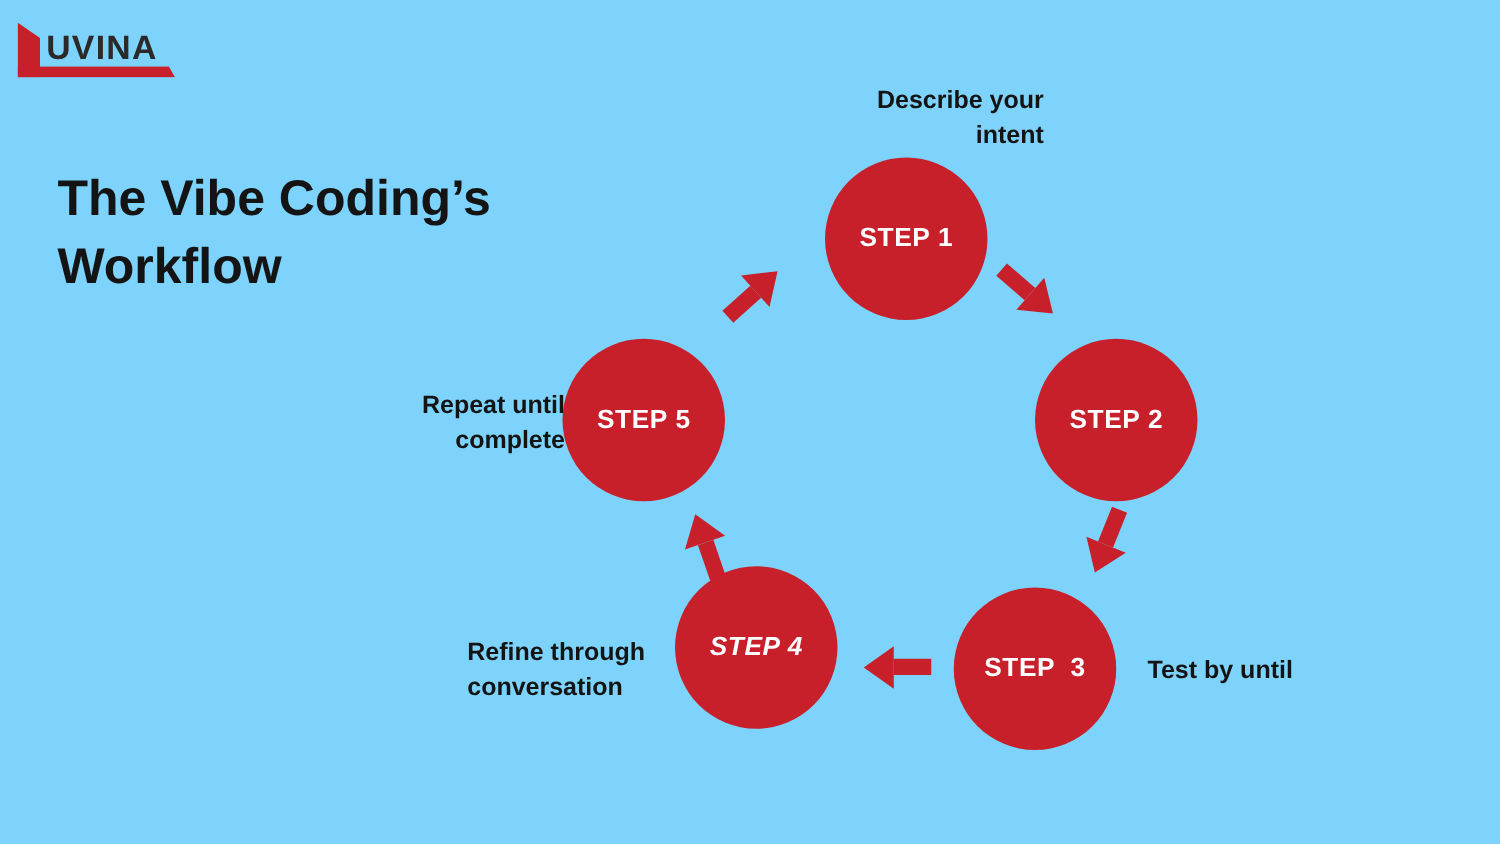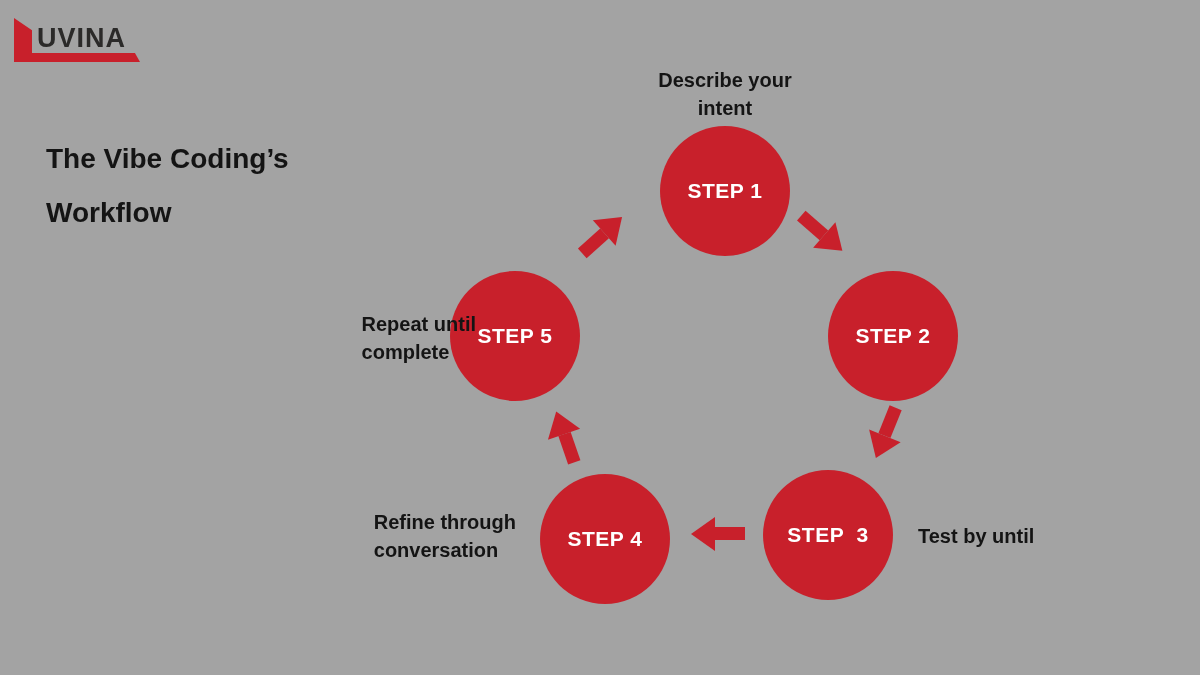--- a/index.html
+++ b/index.html
@@ -8,21 +8,21 @@
     --node-text: #FFFFFF;
     --caption: #141414;
     --logo-text-color: #2B2A29;
   }
   html, body { background: #e8e8e8; }
   body { font-family: "Liberation Sans", sans-serif; }
   .canvas {
     position: relative;
     width: 1200px;
     height: 675px;
-    background: #a3a3a3;
+    background: #7dd3fc;
     overflow: hidden;
     margin: 0 auto;
     padding-left: 48px;
   }
 
   
   .logo { position: absolute; left: 14px; top: 15px; width: 132px; height: 49px; }
   .logo-l {
     position: absolute; left: 0; top: 3px; width: 18px; height: 44px;
     background: var(--accent);
@@ -35,36 +35,36 @@
   }
   .logo-text {
     position: absolute; left: 23px; top: 8px;
     font-size: 27px; font-weight: bold; letter-spacing: 1px;
     color: var(--logo-text-color);
   }
 
   
   .title {
     position: absolute; left: 46px; top: 132px;
-    font-size: 28px; font-weight: bold; line-height: 54px;
+    font-size: 40px; font-weight: bold; line-height: 54px;
     color: var(--caption); letter-spacing: 0px;
   }
 
   
   .circle {
     position: absolute; width: 130px; height: 130px; border-radius: 50%;
     background: var(--accent); color: var(--node-text);
     display: flex; align-items: center; justify-content: center;
     font-size: 21px; font-weight: bold; letter-spacing: 0.5px;
     white-space: pre;
   }
   .circle-1 { left: 660px; top: 126px; }
   .circle-2 { left: 828px; top: 271px; }
   .circle-3 { left: 763px; top: 470px; }
-  .circle-4 { left: 540px; top: 474px; }
+  .circle-4 { left: 540px; top: 453px; font-style: italic; }
   .circle-5 { left: 450px; top: 271px; }
 
   
   .arrow {
     position: absolute; width: 54px; height: 34px;
     display: flex; align-items: center;
   }
   .arrow .shaft { width: 30px; height: 13px; background: var(--accent); }
   .arrow .head {
     width: 0; height: 0;
@@ -77,25 +77,25 @@
   .arrow-3 { left: 691px; top: 517px; transform: rotate(180deg); }
   .arrow-4 { left: 538px; top: 420px; transform: rotate(-109deg); }
   .arrow-5 { left: 575px; top: 218px; transform: rotate(-42deg); }
 
   
   .caption {
     position: absolute;
     font-size: 20px; font-weight: bold; line-height: 28px;
     color: var(--caption);
   }
-  .caption-1 { left: 615px; top: 66px; width: 220px; text-align: center; }
+  .caption-1 { left: 615px; top: 66px; width: 220px; text-align: right; }
   .caption-2 { left: 984px; top: 323px; white-space: nowrap; }
   .caption-3 { left: 918px; top: 522px; white-space: nowrap; }
   .caption-4 { right: 684px; top: 508px; white-space: nowrap; }
-  .caption-5 { right: 724px; top: 310px; white-space: nowrap; }
+  .caption-5 { right: 748px; top: 310px; text-align: right; white-space: nowrap; }
 </style>
 </head>
 <body>
 
 <div class="canvas">
 
   <div class="logo">
     <div class="logo-l"></div>
     <div class="logo-bar"></div>
     <span class="logo-text">UVINA</span>

